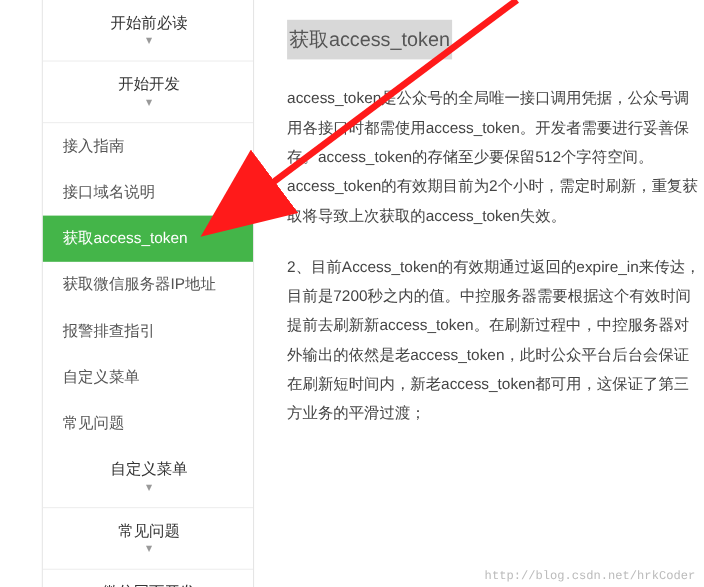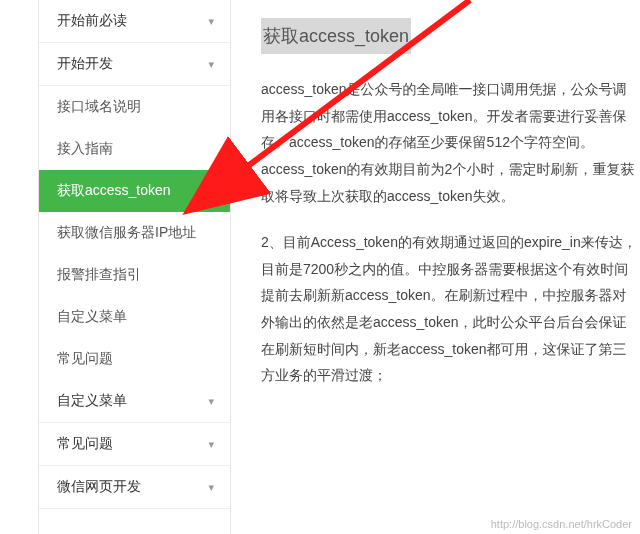--- a/index.html
+++ b/index.html
@@ -1,46 +1,46 @@
 <!DOCTYPE html>
 <html><head>
 <meta charset="utf-8">
 <style>
   * { box-sizing: border-box; margin: 0; padding: 0; }
   body { font-family: "Microsoft YaHei", "PingFang SC", Arial, sans-serif; font-size: 14px; color: #333; background: #fff; width: 640px; height: 534px; overflow: hidden; position: relative; }
   .container { display: flex; height: 534px; margin-left: 38px; border-left: 1px solid #e5e5e5; }
   .sidebar { width: 192px; border-right: 1px solid #e5e5e5; background: #fff; }
   .item { display: flex; align-items: center; justify-content: space-between; padding: 12px 16px 12px 18px; color: #555; cursor: pointer; font-size: 14px; }
-  .item.group { font-weight: 500; color: #333; border-bottom: 1px solid #eee; }
+  .item.group { font-weight: 500; color: #333; border-bottom: 1px solid #eee; flex-direction: column; }
   .item.active { background: #44b549; color: #fff; }
   .chevron { font-size: 11px; color: #999; }
   .content { flex: 1; padding: 18px 0 18px 30px; overflow: hidden; line-height: 1.9; color: #444; font-size: 14px; }
   .title { font-size: 18px; color: #555; background: #d8d8d8; display: inline-block; padding: 1px 2px; margin-bottom: 22px; }
   .para { margin-bottom: 20px; }
-  .watermark { position: absolute; bottom: 4px; right: 8px; font-size: 11px; color: #bbb; font-family: Liberation Sans, sans-serif; }
+  .watermark { position: absolute; bottom: 4px; right: 8px; font-size: 11px; color: #bbb; font-family: Liberation Mono, monospace; }
   .arrow-svg { position: absolute; top: 0; left: 0; pointer-events: none; }
 </style>
 </head>
 <body>
 
 <div class="container">
   <div class="sidebar">
     <div class="item group">
       <span>开始前必读</span>
       <span class="chevron">▾</span>
     </div>
     <div class="item group">
       <span>开始开发</span>
       <span class="chevron">▾</span>
     </div>
     <div class="item">
-        <span>接口域名说明</span>
+        <span>接入指南</span>
       </div>
     <div class="item">
-        <span>接入指南</span>
+        <span>接口域名说明</span>
       </div>
     <div class="item active">
         <span>获取access_token</span>
       </div>
     <div class="item">
         <span>获取微信服务器IP地址</span>
       </div>
     <div class="item">
         <span>报警排查指引</span>
       </div>

